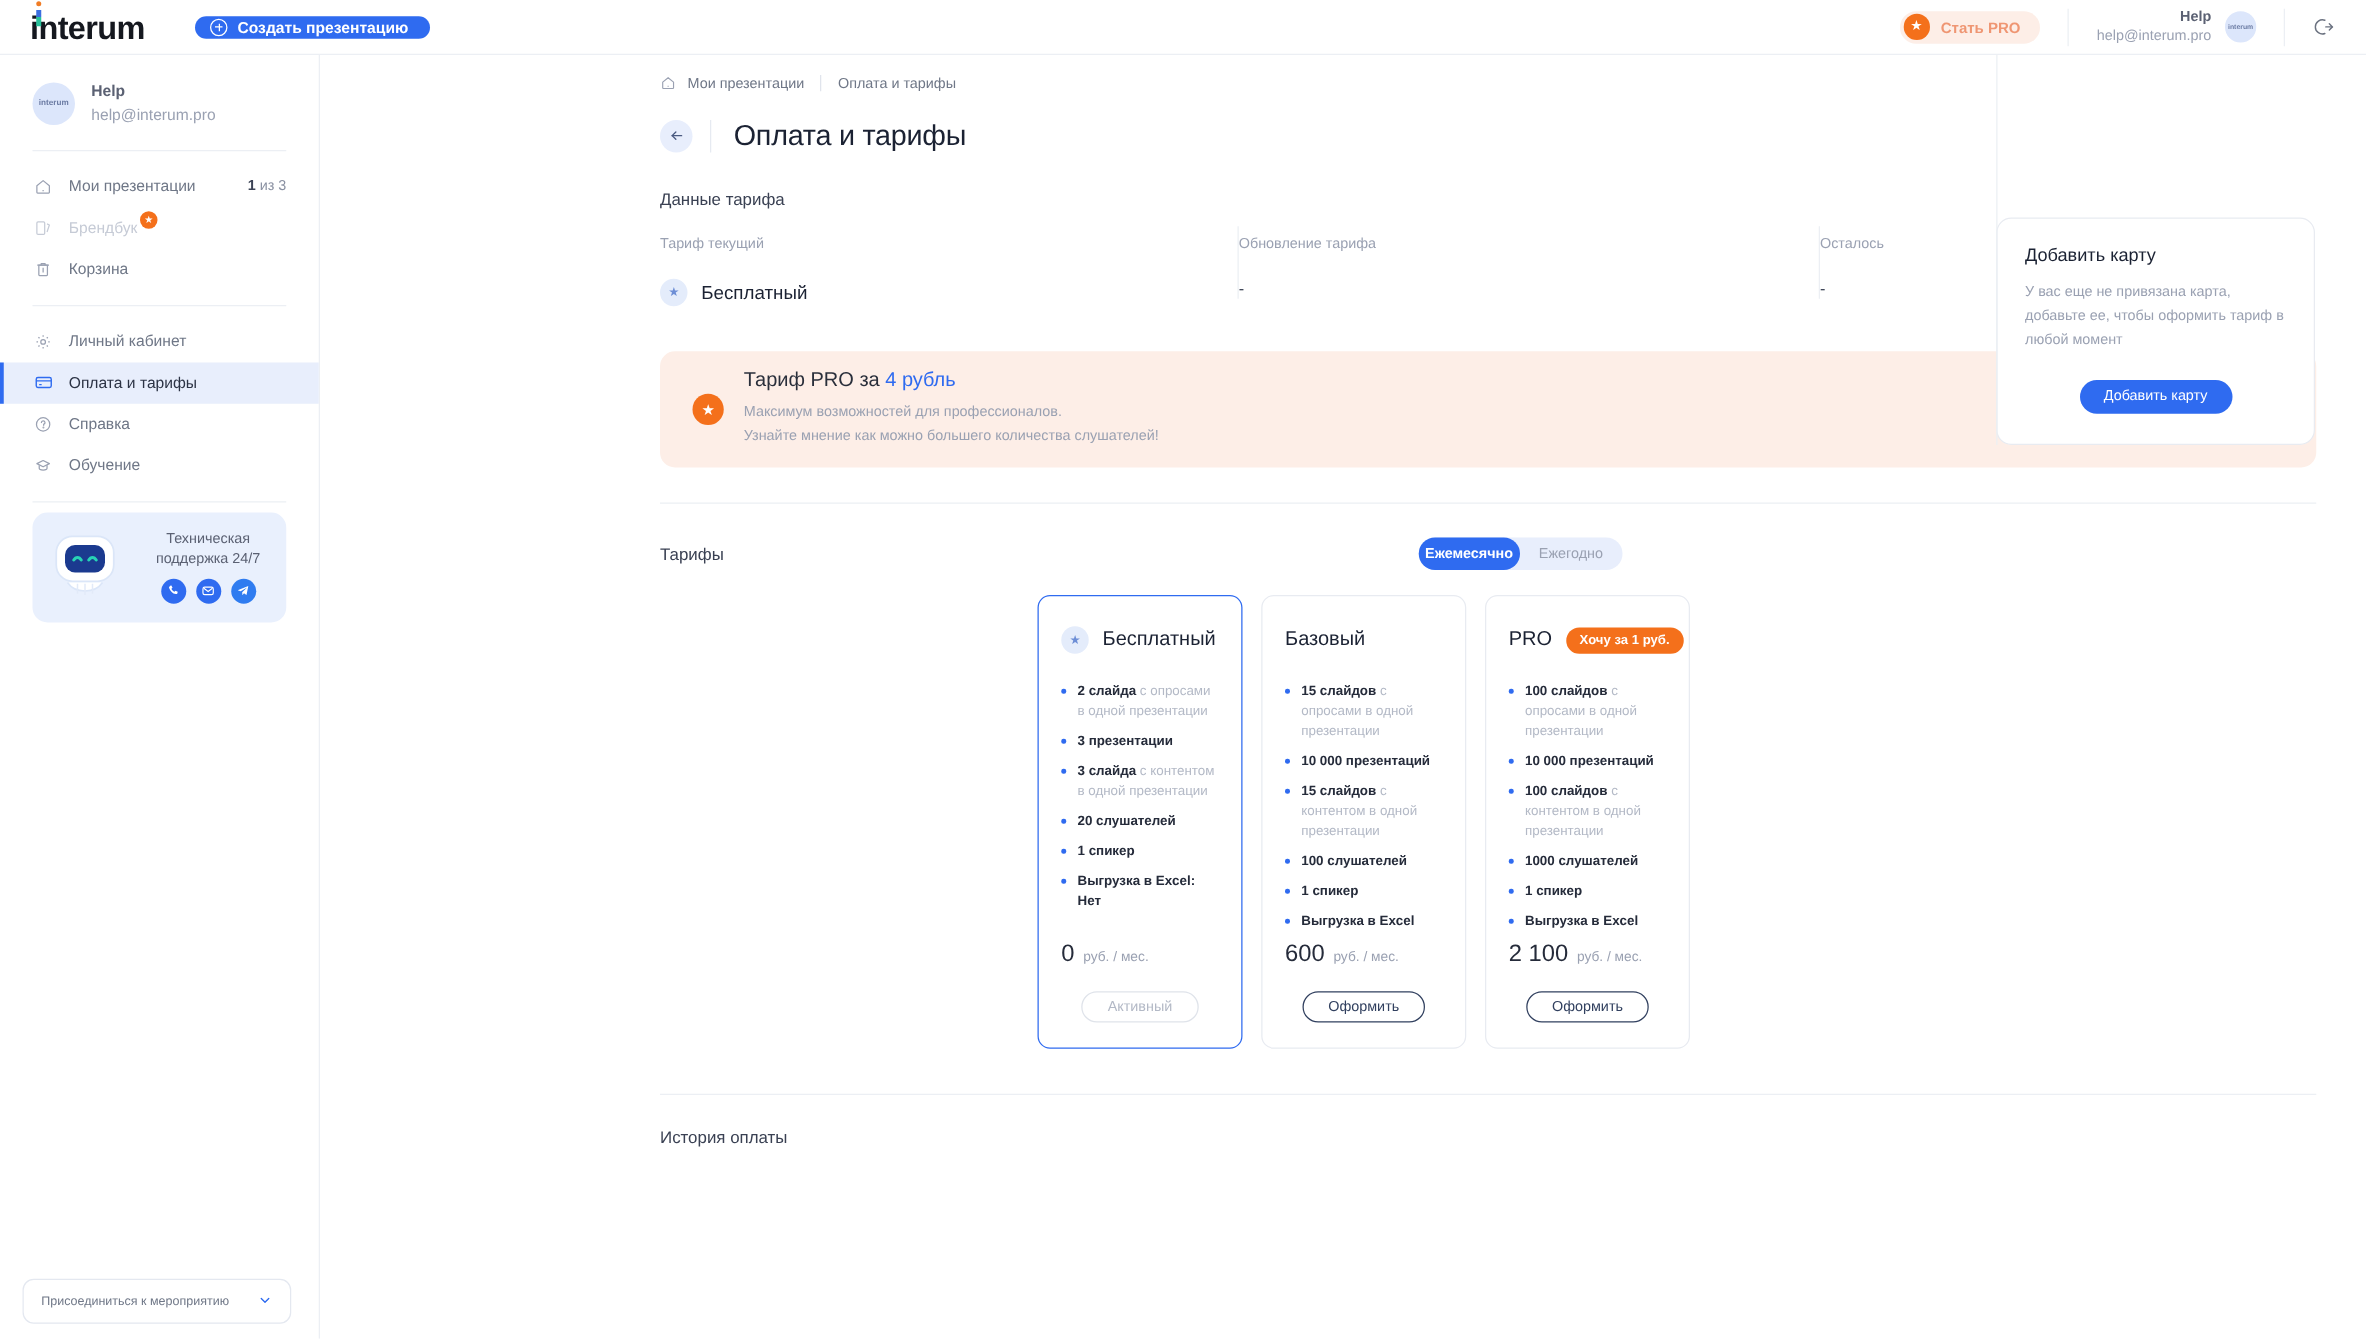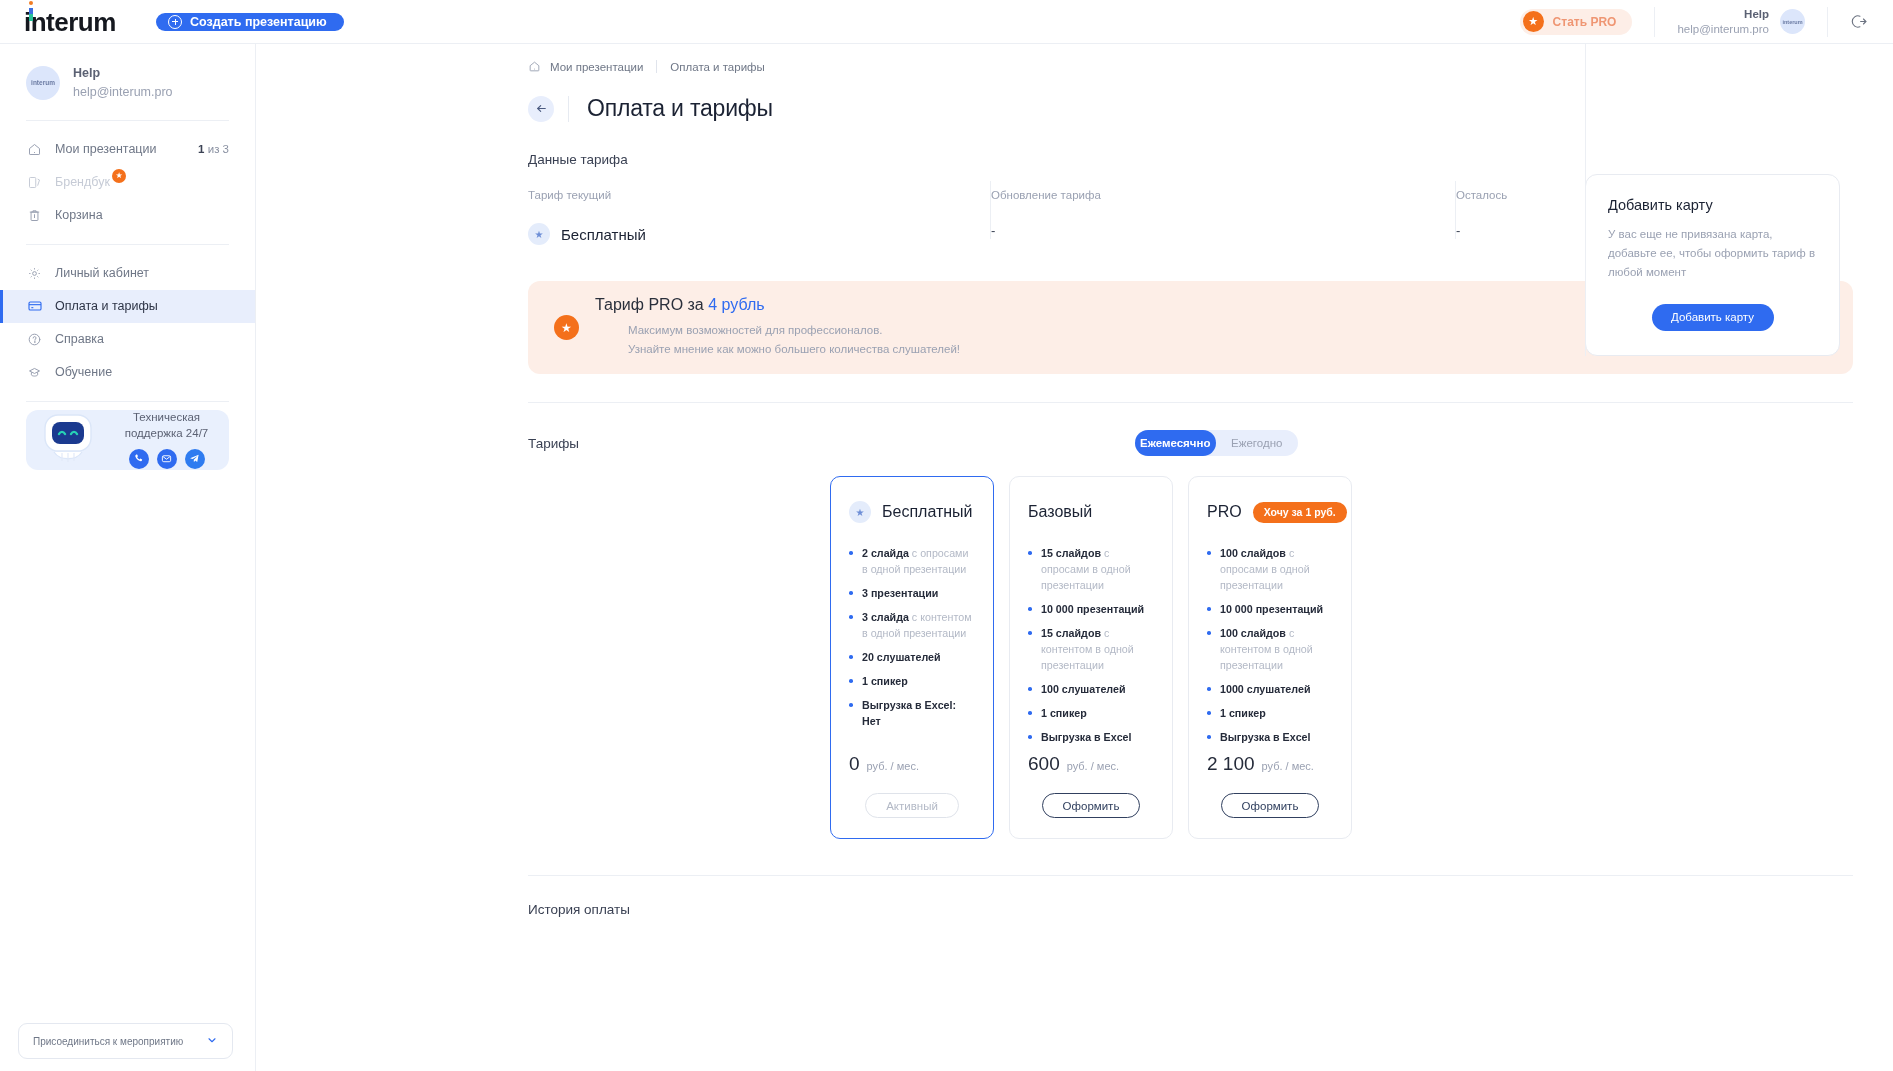--- a/index.html
+++ b/index.html
@@ -115,21 +115,21 @@
   .nav-count { margin-left: auto; font-size: 11.5px; color: #8a91a2; }
   .nav-count b { color: #3c4355; font-weight: 700; }
   .brandbook-badge {
     position: absolute; left: 112px; top: 3px;
     width: 14px; height: 14px; border-radius: 50%;
     background: #f4701b; color: #fff; font-size: 8px;
     display: flex; align-items: center; justify-content: center;
   }
   .support-card {
     margin: 8px 26px 0; background: #e9f0fd; border-radius: 12px;
-    height: 60px; display: flex; align-items: center; padding: 0 0 0 6px;
+    height: 88px; display: flex; align-items: center; padding: 0 0 0 6px;
     position: relative; overflow: hidden;
   }
   .bot { width: 72px; height: 66px; flex: 0 0 72px; position: relative; }
   .support-right { flex: 1; text-align: center; }
   .support-title { font-size: 11.5px; color: #5b6173; line-height: 1.35; }
   .support-icons { display: flex; gap: 8px; justify-content: center; margin-top: 7px; }
   .s-ic {
     width: 20px; height: 20px; border-radius: 50%; background: #2f6bf0;
     display: flex; align-items: center; justify-content: center; color: #fff;
     font-size: 10px; cursor: pointer;
@@ -189,21 +189,21 @@
     height: 93px; display: flex; align-items: center; padding: 0 22px 0 26px;
     position: relative;
   }
   .promo-star {
     width: 25px; height: 25px; border-radius: 50%; background: #f4701b;
     display: flex; align-items: center; justify-content: center; color: #fff; font-size: 12px;
     flex: 0 0 25px; margin-right: 16px;
   }
   .promo-h { font-size: 16px; color: #2a2f3b; }
   .promo-h .rub { color: #2f6bf0; }
-  .promo-p { font-size: 11.5px; color: #9aa1b2; line-height: 1.62; margin-top: 7px; margin-left: 33px; }
+  .promo-p { font-size: 11.5px; color: #9aa1b2; line-height: 1.62; margin-top: 7px; }
   .promo-btn {
     margin-left: auto; background: #f4701b; color: #fff; border-radius: 8px;
     height: 29px; padding: 0 18px; display: flex; align-items: center;
     font-size: 12px; cursor: pointer; white-space: nowrap;
   }
   .hr { height: 1px; background: #eceff4; margin-top: 28px; }
 
   
   .tariff-head { display: flex; align-items: center; margin-top: 27px; }
   .tariff-head .tl { font-size: 13.5px; color: #3a4153; }
@@ -250,21 +250,21 @@
     padding: 0 20px; display: flex; align-items: center; justify-content: center;
     font-size: 11.5px; color: #31405f; cursor: pointer; background: #fff;
   }
   .card-btn.off { border-color: #dfe3ea; color: #b3b9c6; cursor: default; }
 
   .hr2 { height: 1px; background: #eceff4; margin-top: 36px; }
   .hist-title { font-size: 13.5px; color: #3a4153; margin-top: 26px; }
 
   
   .aside {
-    position: absolute; right: 16px; top: 0; width: 292px;
+    position: absolute; right: 4px; top: 0; width: 292px;
     padding-top: 130px;
   }
   .add-card {
     width: 255px; border: 1px solid #e8ebf1; border-radius: 12px;
     padding: 22px 22px 24px; background: #fff;
   }
   .add-card h3 { font-size: 14.5px; font-weight: 400; color: #1b2233; }
   .add-card p { font-size: 11.5px; color: #9aa1b2; line-height: 1.65; margin-top: 12px; }
   .add-btn {
     margin: 22px auto 0; background: #2f6bf0; color: #fff; border-radius: 16px;

